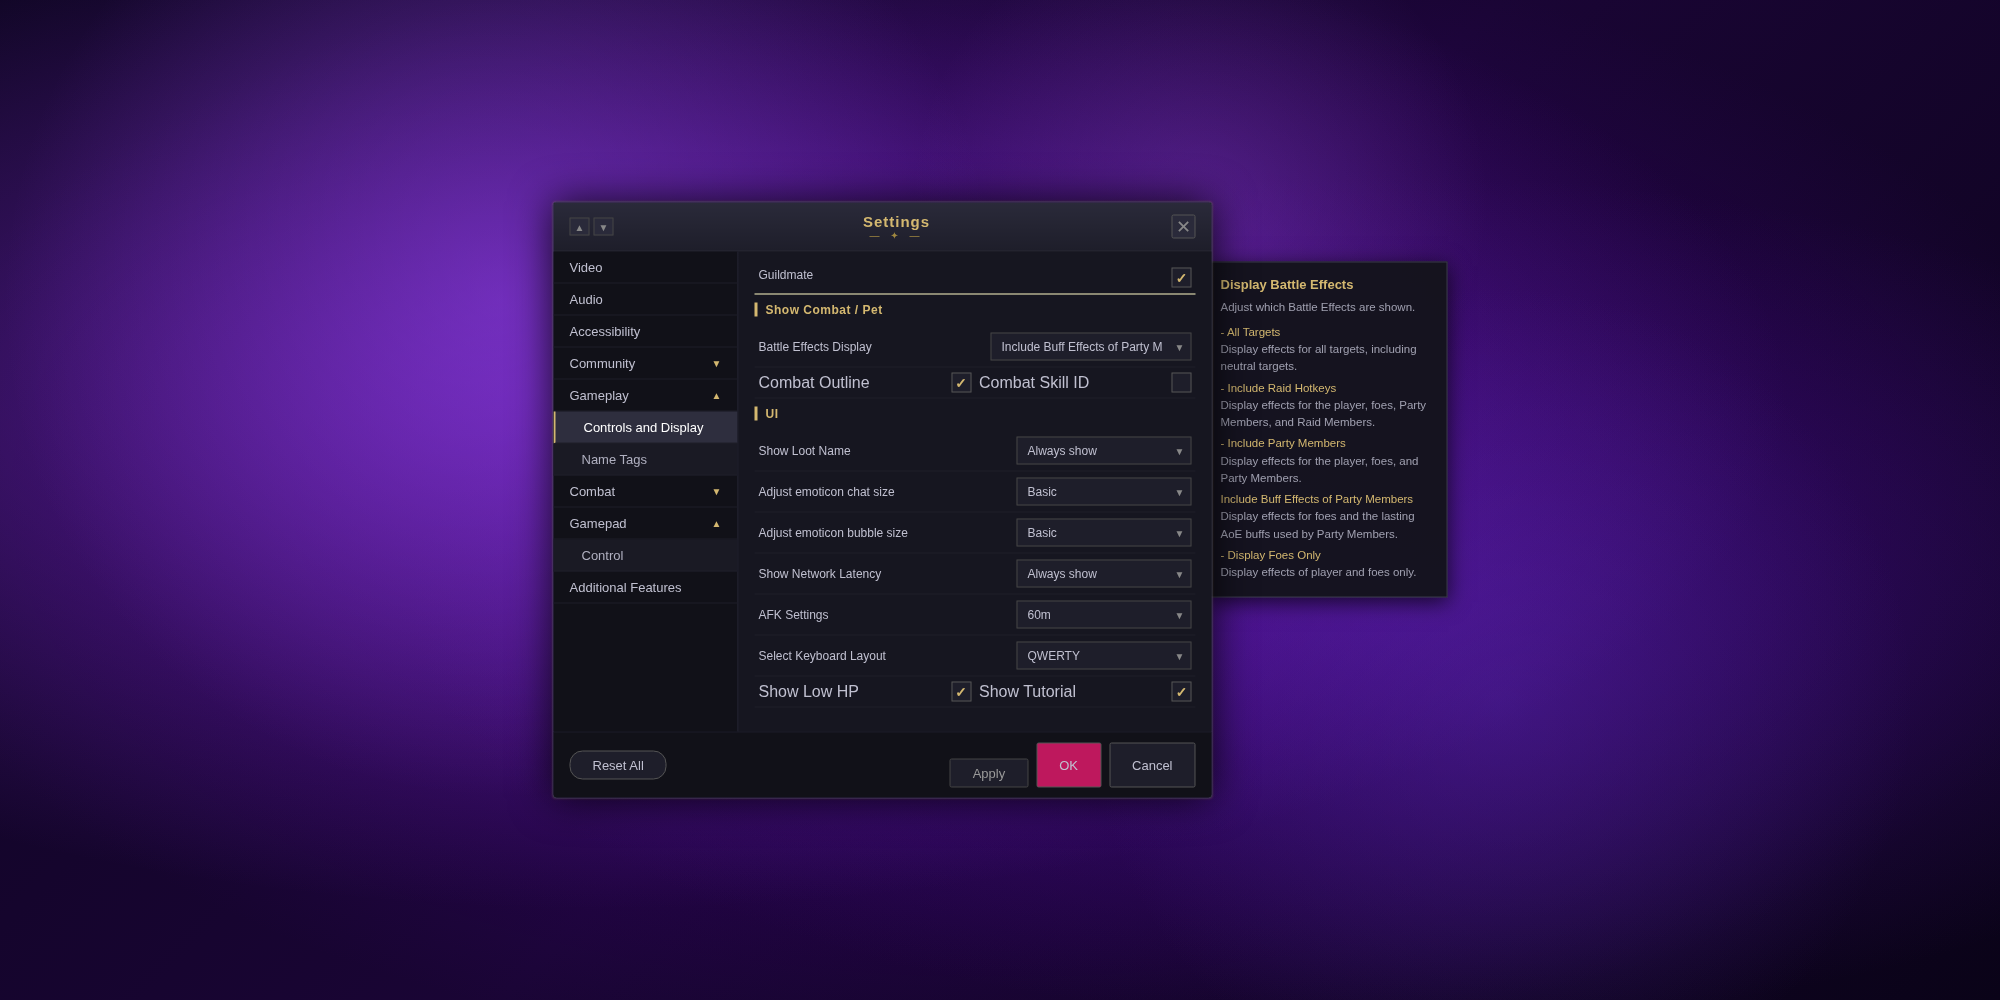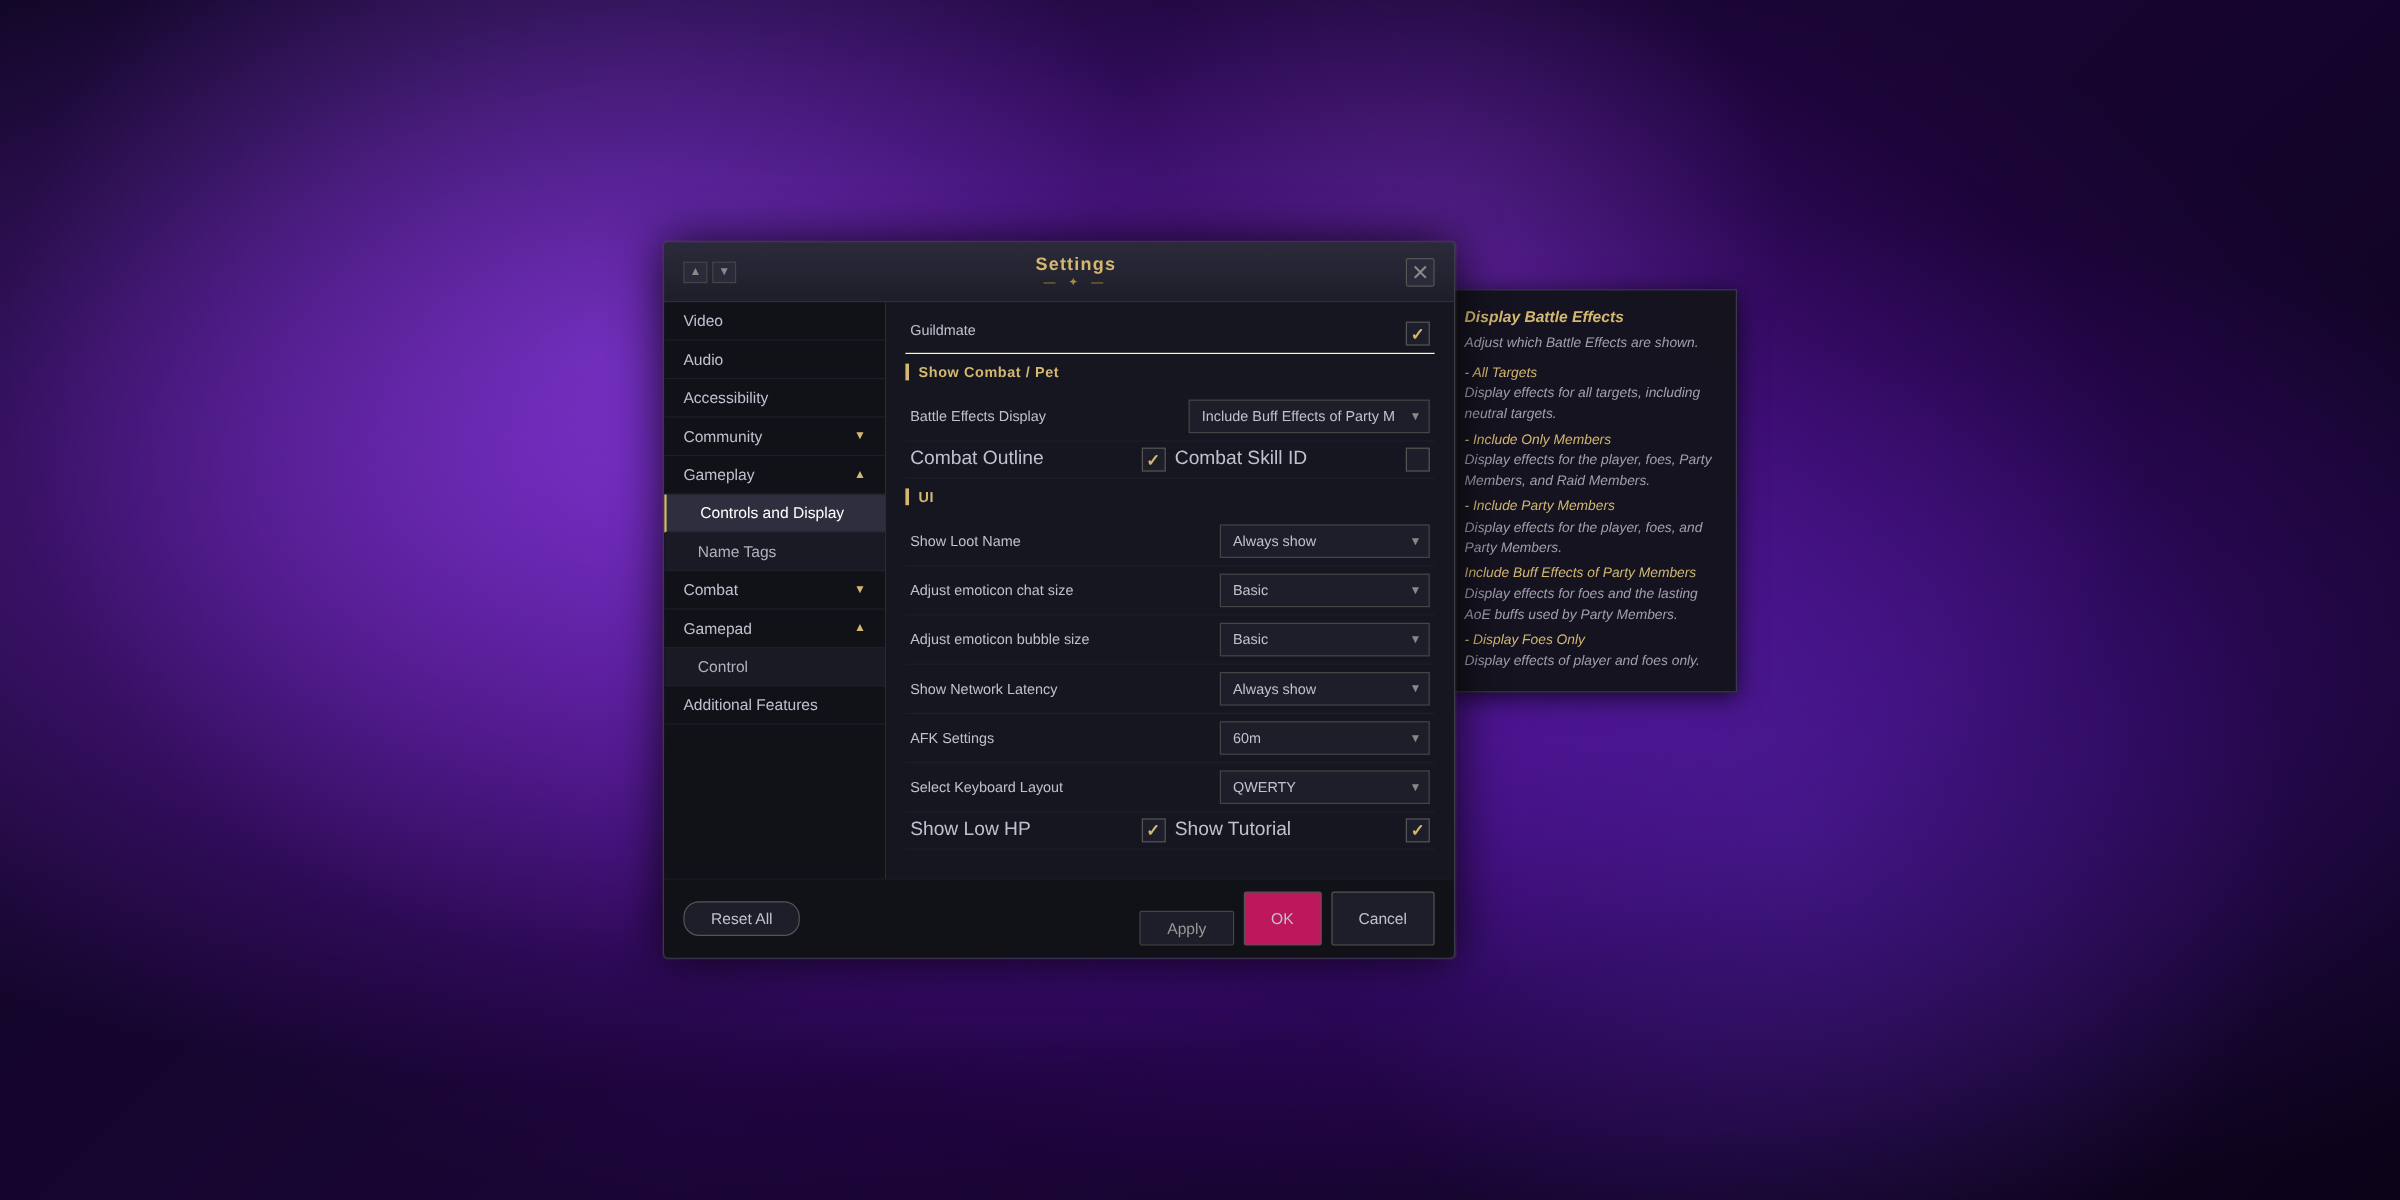--- a/index.html
+++ b/index.html
@@ -299,23 +299,22 @@
 
     
     .tooltip-popup {
       width: 240px;
       background: rgba(20, 20, 28, 0.97);
       border: 1px solid #3a3a4a;
       padding: 12px;
       font-size: 11.5px;
       line-height: 1.5;
       box-shadow: 0 4px 20px rgba(0,0,0,0.7);
-      margin-top: 40px;
+      margin-top: 60px;
       margin-left: -5px;
-      font-style: italic;
     }
 
     .tooltip-title {
       color: #d4b870;
       font-size: 13px;
       font-weight: 600;
       margin-bottom: 4px;
     }
 
     .tooltip-desc {
@@ -582,21 +581,21 @@
   <div class="tooltip-popup">
     <div class="tooltip-title">Display Battle Effects</div>
     <div class="tooltip-desc">Adjust which Battle Effects are shown.</div>
 
     <div class="tooltip-option">
       <div class="tooltip-option-title">- All Targets</div>
       <div class="tooltip-option-desc">Display effects for all targets, including neutral targets.</div>
     </div>
 
     <div class="tooltip-option">
-      <div class="tooltip-option-title">- Include Only Members</div>
+      <div class="tooltip-option-title">- Include Raid Hotkeys</div>
       <div class="tooltip-option-desc">Display effects for the player, foes, Party Members, and Raid Members.</div>
     </div>
 
     <div class="tooltip-option">
       <div class="tooltip-option-title">- Include Party Members</div>
       <div class="tooltip-option-desc">Display effects for the player, foes, and Party Members.</div>
     </div>
 
     <div class="tooltip-option">
       <div class="tooltip-option-title active">Include Buff Effects of Party Members</div>

